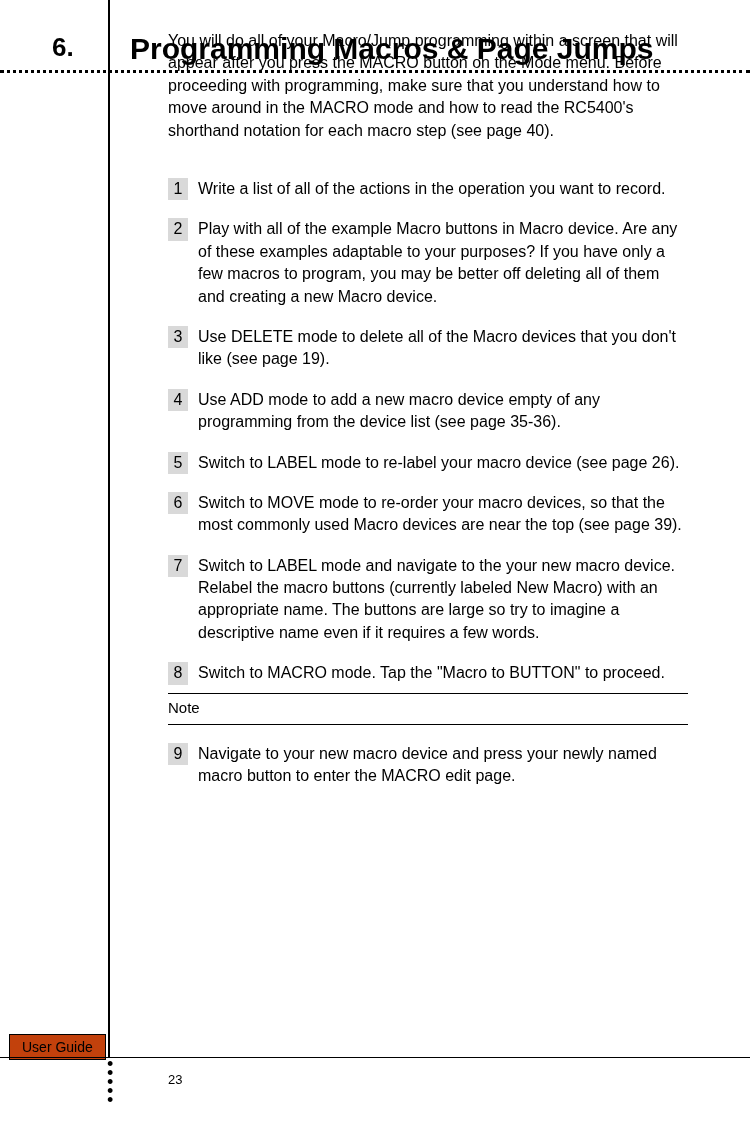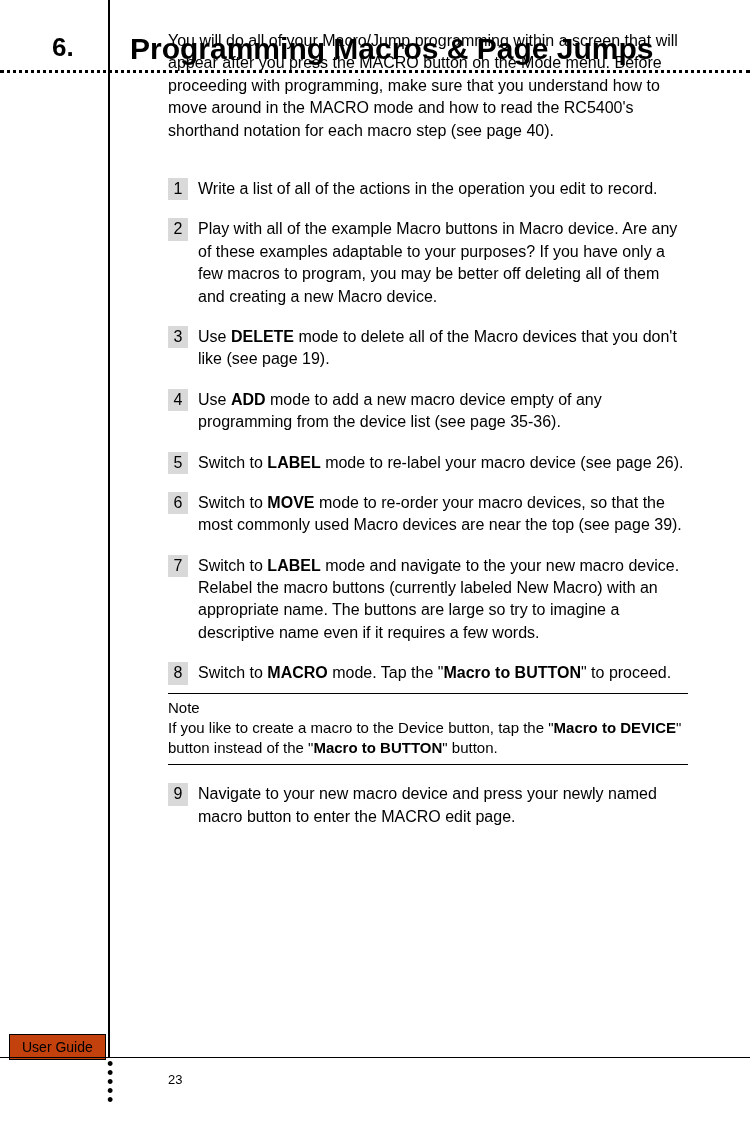--- a/index.html
+++ b/index.html
@@ -78,21 +78,20 @@
   }
   .note-block {
     border-top: 1px solid #000;
     border-bottom: 1px solid #000;
     padding: 4px 0 6px 0;
     margin-top: -10px;
     margin-bottom: 18px;
     display: flex;
     font-size: 15px;
     line-height: 1.35;
-    flex-direction: column;
   }
   .note-label {
     width: 80px;
     flex-shrink: 0;
   }
   .note-text {
     flex: 1;
   }
   .user-guide-box {
     position: absolute;
@@ -119,39 +118,39 @@
     line-height: 9px;
     letter-spacing: 0;
   }
   .page-num {
     position: absolute;
     left: 168px;
     top: 1072px;
     font-size: 13px;
     text-align: right;
   }
-  b { font-weight: bold; text-align: center; }
+  b { font-weight: normal; text-align: center; }
 </style>
 </head>
 <body>
 
 <div class="vertical-rule"></div>
 
 <div class="chapter-num">6.</div>
 <div class="chapter-title">Programming Macros &amp; Page Jumps</div>
 
 <div class="dotted-line"></div>
 
 <div class="intro">You will do all of your Macro/Jump programming within a screen that will appear after you press the MACRO button on the Mode menu. Before proceeding with programming, make sure that you understand how to move around in the MACRO mode and how to read the RC5400's shorthand notation for each macro step (see page 40).</div>
 
 <div class="steps">
 
   <div class="step">
     <span class="step-num">1</span>
-    <span class="step-text">Write a list of all of the actions in the operation you edit to record.</span>
+    <span class="step-text">Write a list of all of the actions in the operation you want to record.</span>
   </div>
 
   <div class="step">
     <span class="step-num">2</span>
     <span class="step-text">Play with all of the example Macro buttons in Macro device. Are any of these examples adaptable to your purposes?  If you have only a few macros to program, you may be better off deleting all of them and creating a new Macro device.</span>
   </div>
 
   <div class="step">
     <span class="step-num">3</span>
     <span class="step-text"><span>Use </span><b>DELETE</b><span> mode to delete all of the Macro devices that you don't like (see page 19).</span></span>
@@ -177,21 +176,20 @@
     <span class="step-text"><span>Switch to </span><b>LABEL</b><span> mode and navigate to the your new macro device. Relabel the macro buttons (currently labeled New Macro) with an appropriate name. The buttons are large so try to imagine a descriptive name even if it requires a few words.</span></span>
   </div>
 
   <div class="step">
     <span class="step-num">8</span>
     <span class="step-text"><span>Switch to </span><b>MACRO</b><span> mode. Tap the "</span><b>Macro to BUTTON</b><span>" to proceed.</span></span>
   </div>
 
   <div class="note-block">
     <div class="note-label">Note</div>
-    <div class="note-text"><span>If you like to create a macro to the Device button, tap the "</span><b>Macro to DEVICE</b><span>" button instead of the "</span><b>Macro to BUTTON</b><span>" button.</span></div>
   </div>
 
   <div class="step">
     <span class="step-num">9</span>
     <span class="step-text">Navigate to your new macro device and press your newly named macro button to enter the MACRO edit page.</span>
   </div>
 
 </div>
 
 <div class="user-guide-box">User Guide</div>

